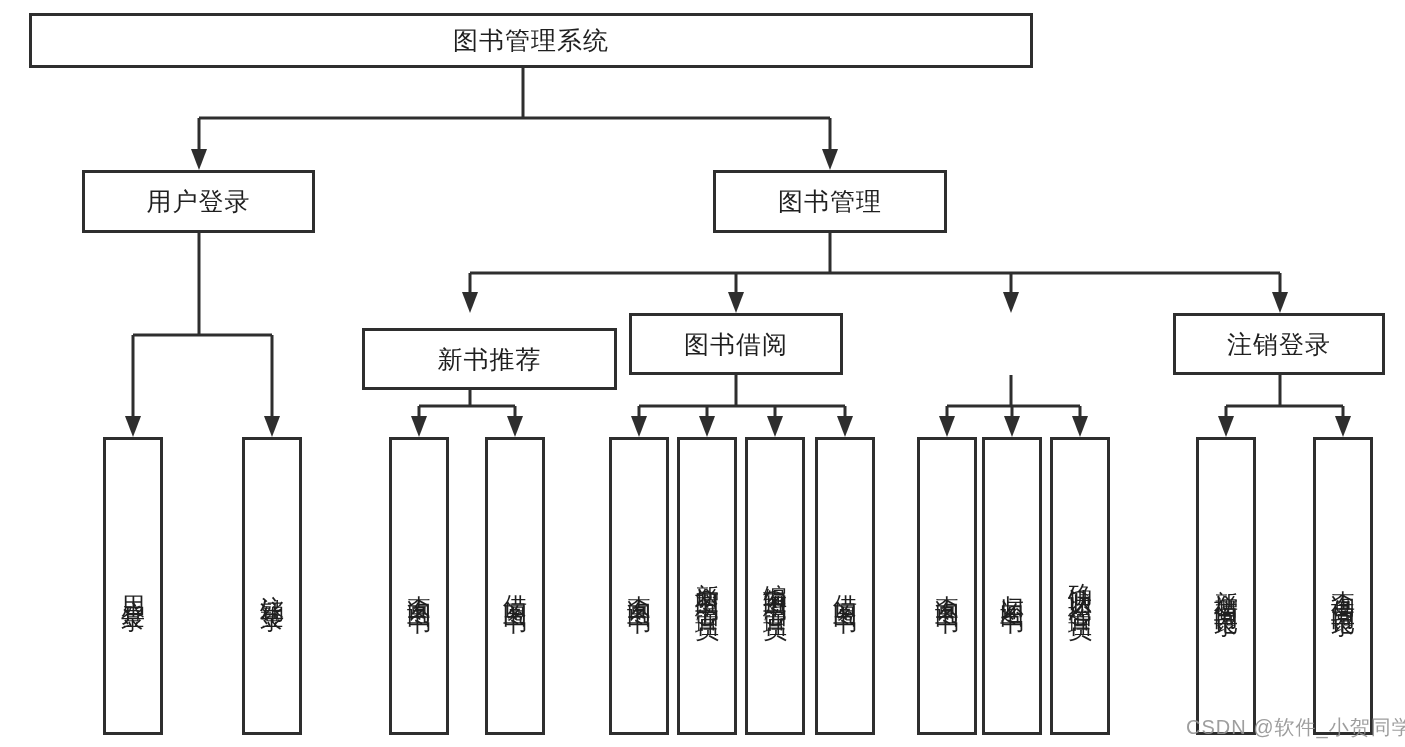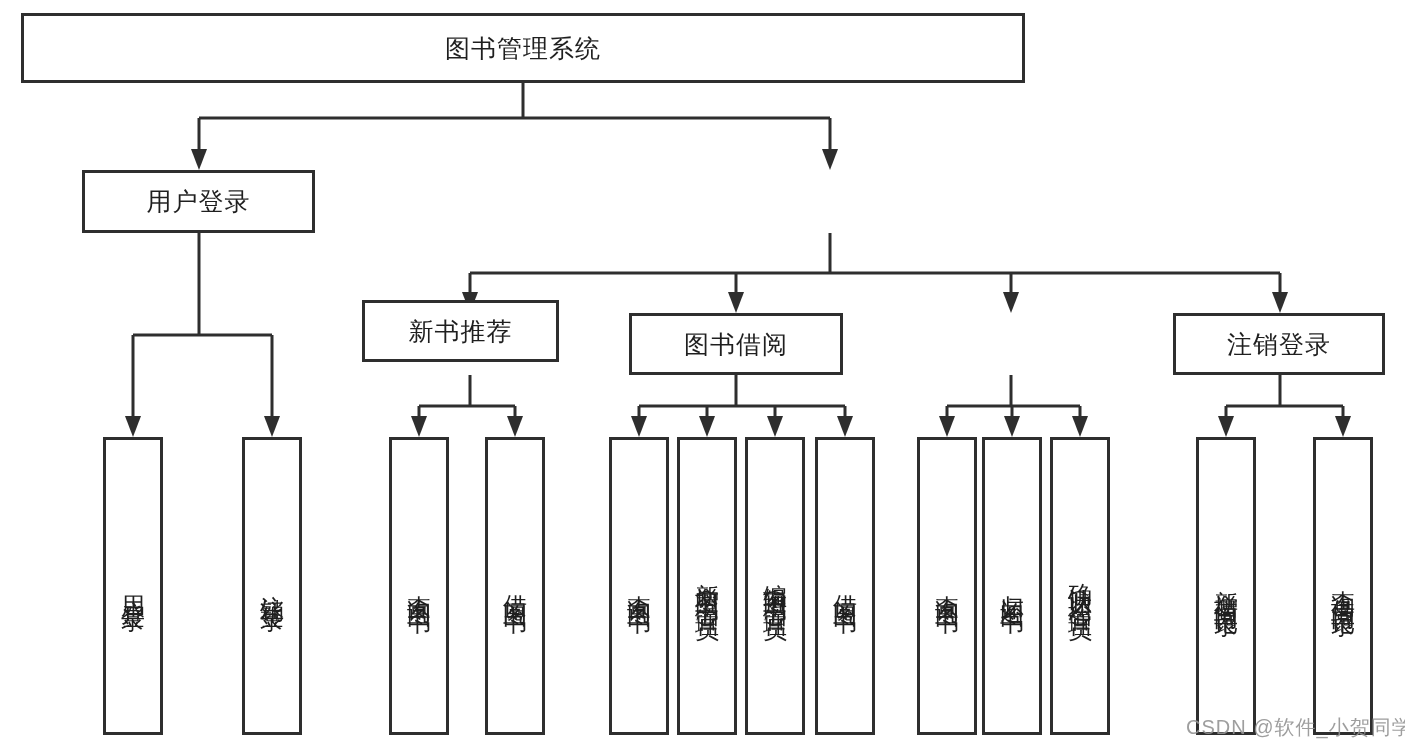--- a/index.html
+++ b/index.html
@@ -46,24 +46,24 @@
     font-size: 24px;
   }
   .vnode .vtext {
     writing-mode: vertical-rl;
     text-orientation: mixed;
     letter-spacing: 5px;
     line-height: 1;
     white-space: nowrap;
   }
   
-  .n-root            { left: 21px;   top: 13px;  width: 1004px; height: 70px; }
+  .n-root            { left: 29px;   top: 13px;  width: 1004px; height: 55px; }
   .n-user-login      { left: 82px;   top: 170px; width: 233px;  height: 63px; }
   .n-book-mgmt       { left: 713px;  top: 170px; width: 234px;  height: 63px; }
-  .n-new-book-rec    { left: 362px;  top: 300px; width: 197px;  height: 62px; }
+  .n-new-book-rec    { left: 362px;  top: 328px; width: 255px;  height: 62px; }
   .n-book-borrow     { left: 629px;  top: 313px; width: 214px;  height: 62px; }
   .n-current-borrow  { left: 902px;  top: 313px; width: 215px;  height: 62px; }
   .n-borrow-record   { left: 1173px; top: 313px; width: 212px;  height: 62px; }
   
   .l-user-login   { left: 103px;  }
   .l-logout       { left: 242px;  }
   .l-rec-query    { left: 389px;  }
   .l-rec-borrow   { left: 485px;  }
   .l-bb-query     { left: 609px;  }
   .l-bb-add       { left: 677px;  }
@@ -130,20 +130,23 @@
     </g>
   </svg>
 
   <div class="node hnode n-root">
     <span>图书管理系统</span>
   </div>
 
   <div class="node hnode n-user-login">
     <span>用户登录</span>
   </div>
+  <div class="node hnode n-book-mgmt">
+    <span>图书管理</span>
+  </div>
 
   <div class="node hnode n-new-book-rec">
     <span>新书推荐</span>
   </div>
   <div class="node hnode n-book-borrow">
     <span>图书借阅</span>
   </div>
   <div class="node hnode n-borrow-record">
     <span>注销登录</span>
   </div>

